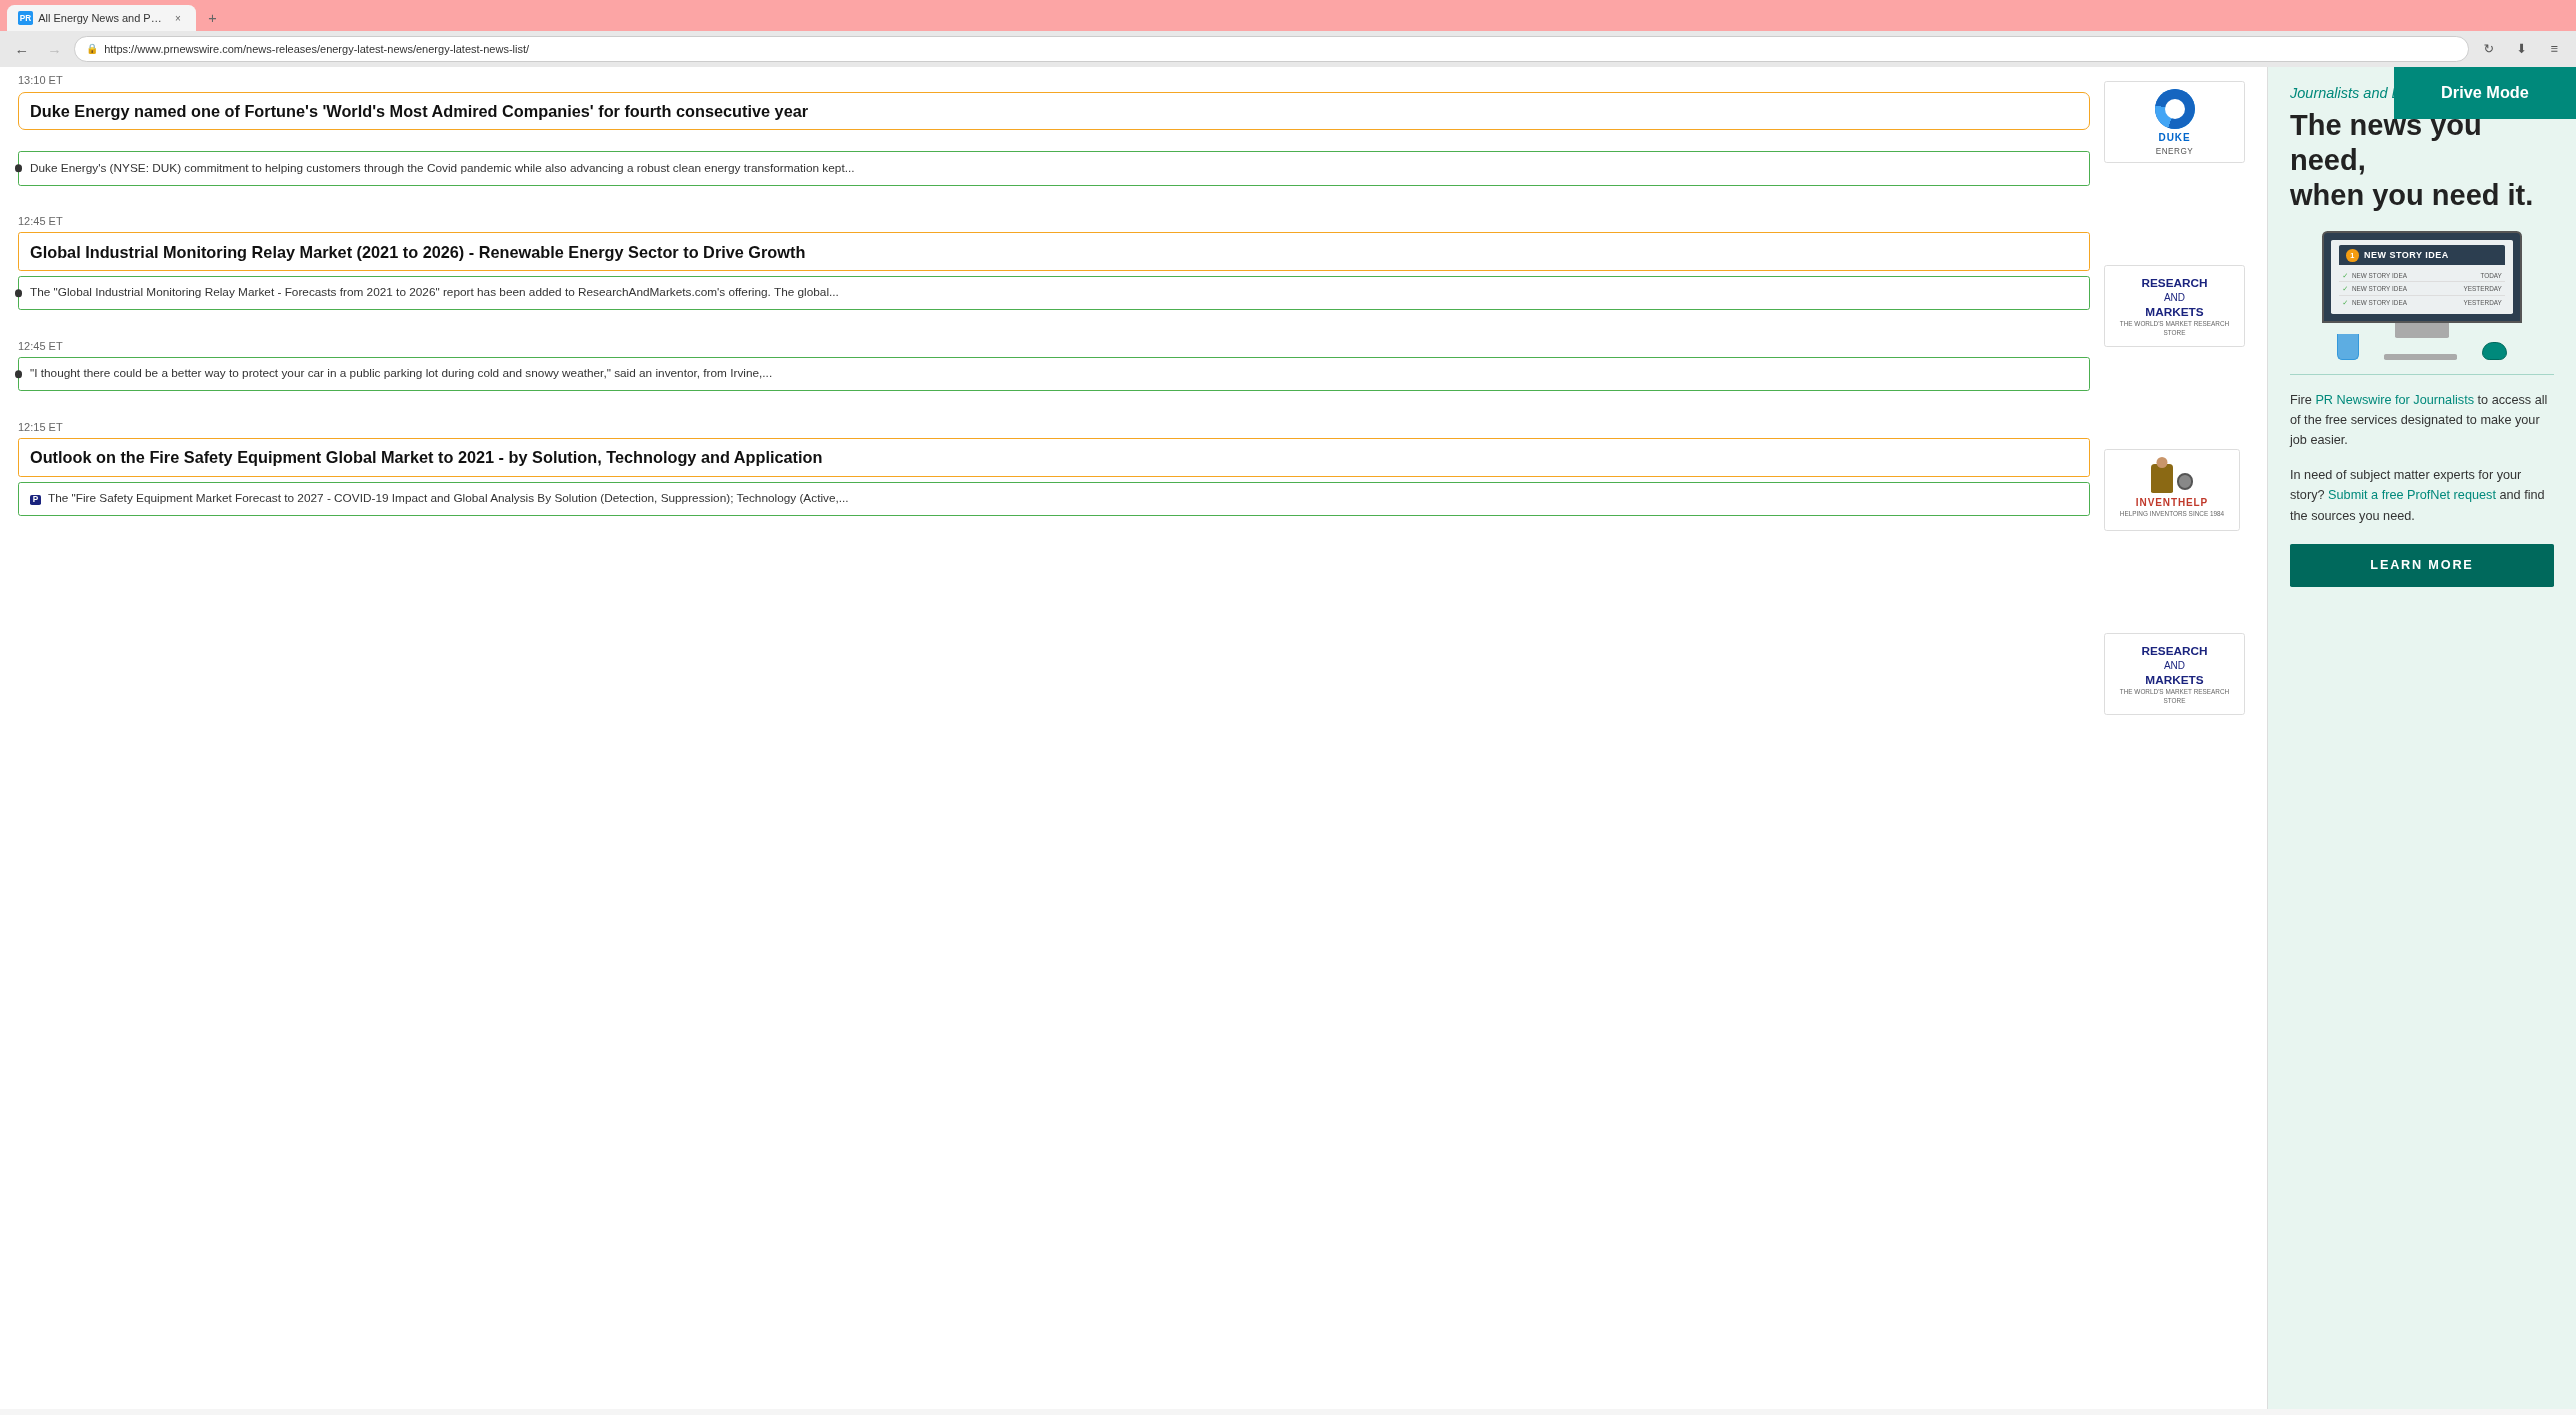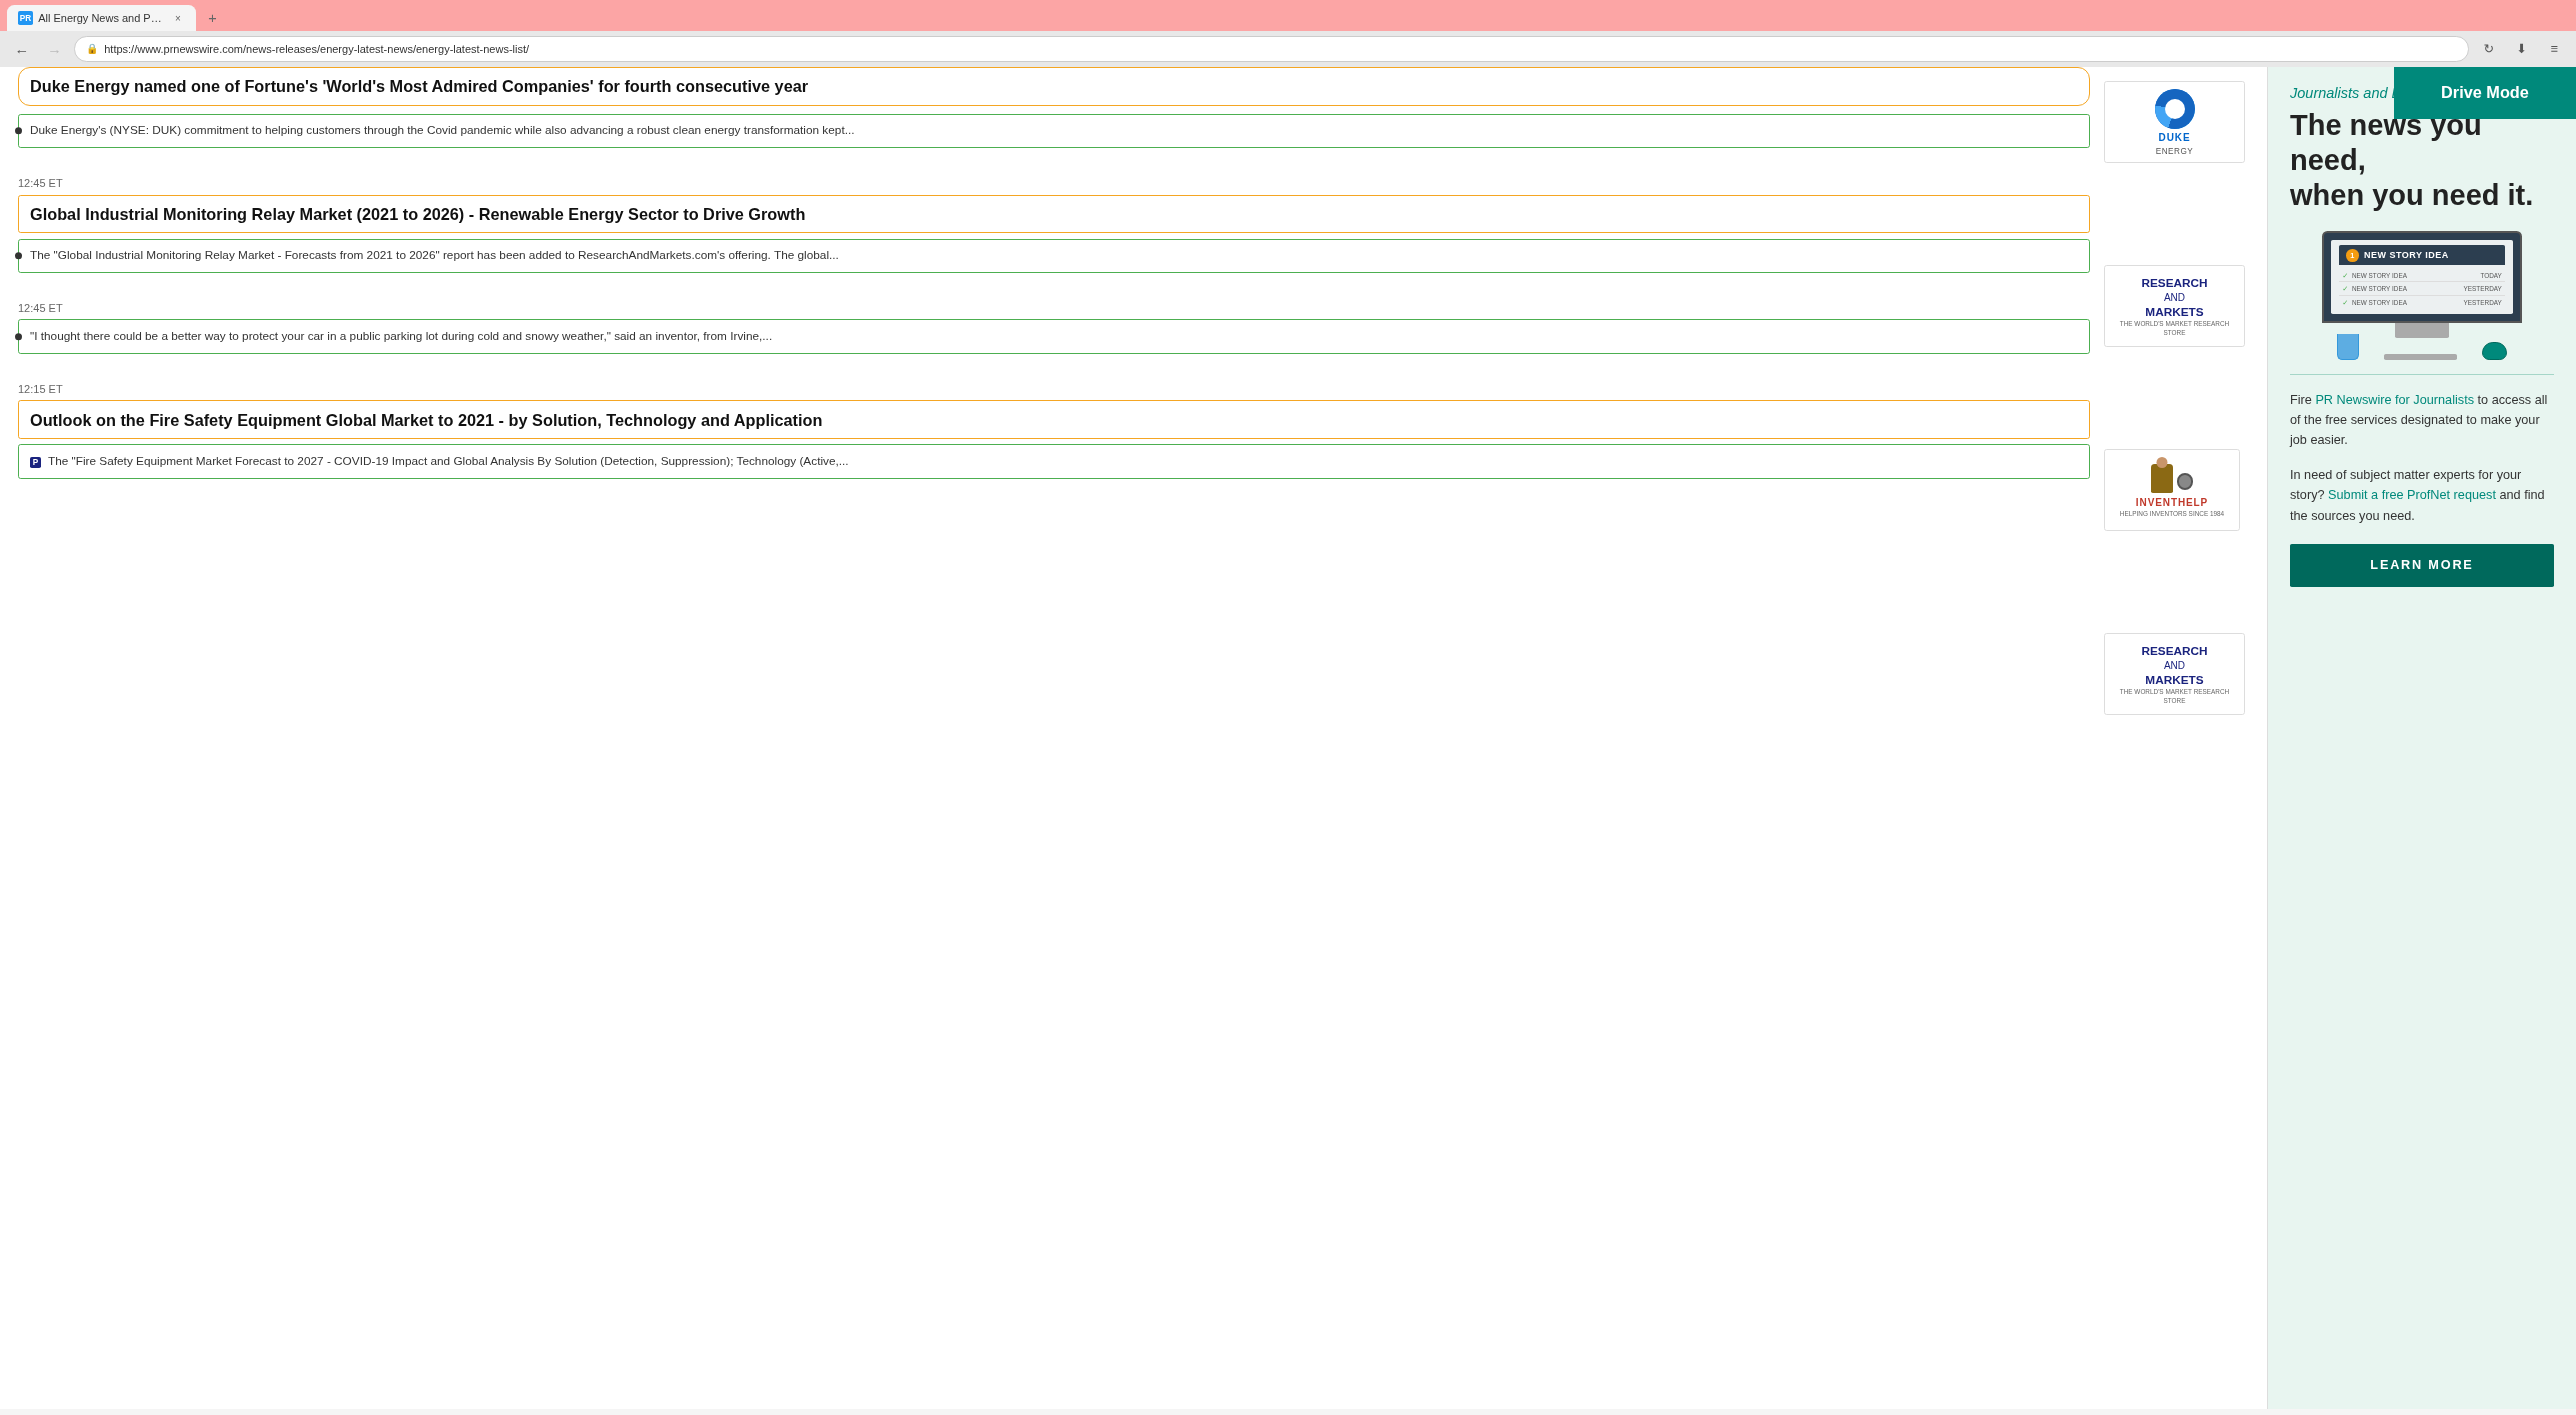--- a/index.html
+++ b/index.html
@@ -30,21 +30,22 @@
   </div>
 </div>
 
 <div style="display:flex; background:white; min-height:calc(100vh - 73px);">
 
   <div style="flex:1; padding:0 18px; background:white;">
     <div style="display:flex; gap:14.5px;">
       <div style="flex:1;">
 
         <div style="margin-bottom:22px;">
-          <div style="border:1.8px solid #f5a623;border-radius:12px;padding:7.3px 11px;margin-bottom:8px;cursor:pointer;">
+          <div style="font-size:11px;color:#666;margin-bottom:5.4px;padding-top:7.3px;">13:10 ET</div>
+          <div style="border:1.8px solid #f5a623;border-radius:7px;padding:7.3px 11px;margin-bottom:21px;cursor:pointer;">
             <h2 style="font-size:16.3px;font-weight:bold;color:#111;line-height:1.35;">Duke Energy named one of Fortune's 'World's Most Admired Companies' for fourth consecutive year</h2>
           </div>
           <div style="border:1.8px solid #4caf50;border-radius:2.7px;padding:7.3px 11px;position:relative;">
             <span style="position:absolute;left:-4.5px;top:50%;transform:translateY(-50%);width:7.3px;height:7.3px;background:#333;border-radius:50%;"></span>
             <p style="font-size:11.8px;color:#333;line-height:1.5;">Duke Energy's (NYSE: DUK) commitment to helping customers through the Covid pandemic while also advancing a robust clean energy transformation kept...</p>
           </div>
         </div>
 
         <div style="margin-bottom:22px;">
           <div style="font-size:11px;color:#666;margin-bottom:5.4px;padding-top:7.3px;">12:45 ET</div>

